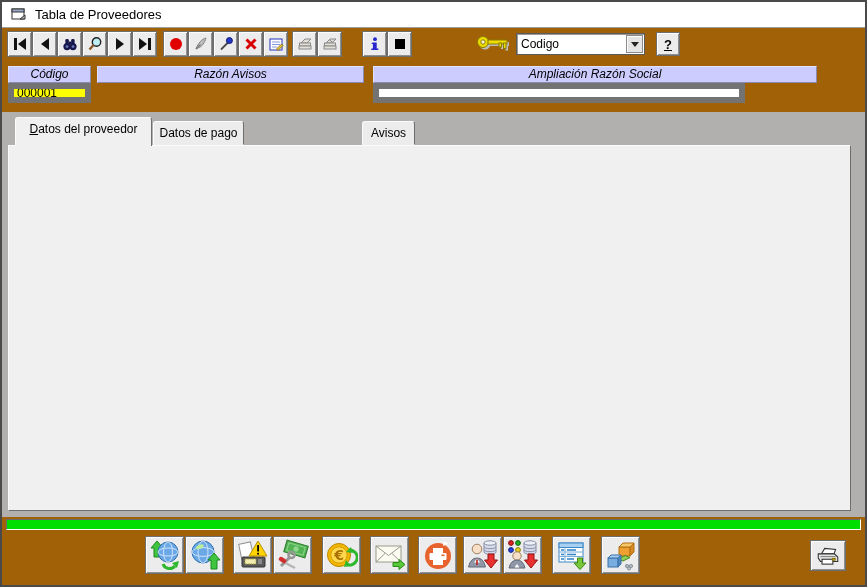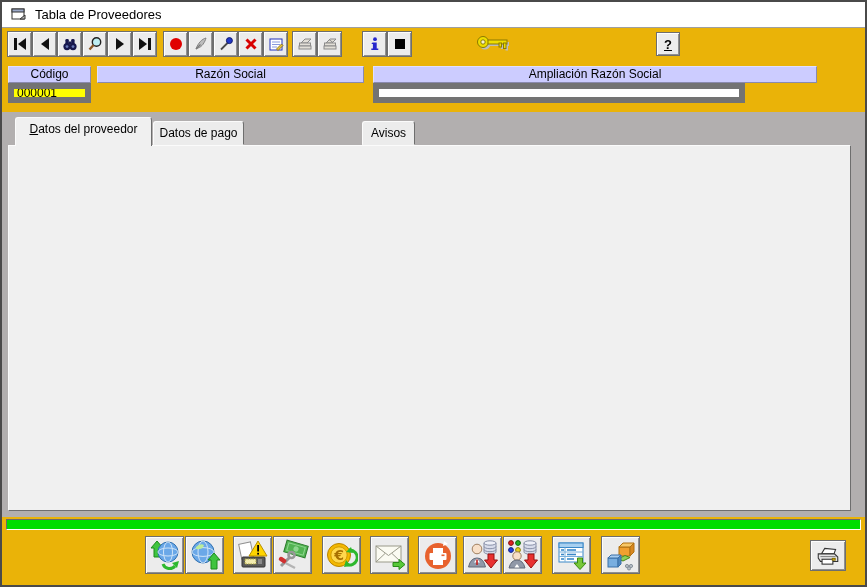--- a/index.html
+++ b/index.html
@@ -1,18 +1,18 @@
 <!DOCTYPE html>
 <html><head>
 <meta charset="utf-8">
 <style>
   html,body{margin:0;padding:0;background:#888;}
   *{box-sizing:border-box;}
   .window{
-    position:relative;width:867px;height:587px;background:#eab308;
+    position:relative;width:867px;height:587px;background:#a16207;
     font-family:"Liberation Sans",sans-serif;color:#000;
     box-shadow:inset 0 0 0 2px #4a4a4a;overflow:hidden;
   }
   .titlebar{position:absolute;top:2px;left:2px;right:2px;height:26px;background:#fff;
     border-bottom:1px solid #9f9f9f;display:flex;align-items:center;padding-left:9px;}
   .title-icon{width:16px;height:16px;margin-right:8px;display:inline-flex;}
   .title-text{font-size:13px;}
 
   .btn{position:absolute;width:25px;height:26px;background:#ececec;border:1px solid #6e6e6e;
     box-shadow:inset 1px 1px 0 #fdfdfd,inset -1px -1px 0 #909090;
@@ -26,21 +26,21 @@
   .combo{position:absolute;left:516px;top:33px;width:129px;height:22px;background:#fff;
     border:1px solid #5a5a5a;box-shadow:inset 1px 1px 0 #9a9a9a;display:flex;align-items:center;}
   .combo-text{flex:1;font-size:12px;padding-left:4px;}
   .combo-btn{width:17px;height:18px;margin-right:1px;background:#e4e4e4;border:1px solid #8a8a8a;
     box-shadow:inset 1px 1px 0 #fff;display:flex;align-items:center;justify-content:center;}
   .arr-down{width:0;height:0;border-left:4px solid transparent;border-right:4px solid transparent;border-top:5px solid #222;}
   .helpbtn{left:656px;top:32px;width:24px;height:24px;font-size:13px;}
   .helpbtn span{text-decoration:underline;font-weight:bold;}
 
   .lbl{position:absolute;height:17px;background:#ccccff;border:1px solid;
-    border-color:#e0e0ff #8a8aae #8a8aae #e0e0ff;text-align:center;font-size:12px;line-height:15px;overflow:hidden;}
+    border-color:#e0e0ff #8a8aae #8a8aae #e0e0ff;text-align:center;font-size:12px;line-height:15px;overflow:hidden;font-style:italic;}
   .inp{position:absolute;height:20px;background:#fff;border:6px solid #737373;
     font-family:"Liberation Sans",sans-serif;font-size:12px;padding:1px 3px;margin:0;}
   .val-yellow{background:#ffff00;}
   .val-cream{background:#ffffdf;}
 
   .tabzone{position:absolute;left:2px;right:2px;top:112px;height:405px;background:#b2afaf;}
   .tabpage{position:absolute;left:8px;top:145px;width:843px;height:366px;background:#f0f0f0;
     border:1px solid;border-color:#fbfbfb #6e6e6e #6e6e6e #fbfbfb;z-index:2;}
   .tab{position:absolute;background:#ececec;border:1px solid;border-color:#fbfbfb #6e6e6e #ececec #fbfbfb;
     border-top-left-radius:3px;border-top-right-radius:3px;text-align:center;font-size:12px;z-index:3;}
@@ -202,27 +202,33 @@
         </g>
       <g fill="#eedd00" stroke="#8a7a00" stroke-width="1">
         <circle cx="7" cy="10" r="5.5"></circle>
           <rect x="12" y="8" width="19" height="4"></rect>
           <rect x="23" y="11" width="2.5" height="4"></rect>
           <rect x="27.5" y="11" width="2.5" height="5.5"></rect>
       </g>
       <circle cx="7" cy="10" r="2.2" fill="#f6f1d0" stroke="#8a7a00"></circle>
     </svg>
   </span>
+  <div class="combo">
+    <span class="combo-text">Codigo</span>
+    <span class="combo-btn">
+        <i class="arr-down"></i>
+      </span>
+  </div>
   <button class="btn helpbtn" style="position:absolute">
       <span>?</span>
     </button>
 
   <div class="lbl" style="left:8px;top:66px;width:83px">Código</div>
   <input class="inp val-yellow" style="left: 8px; top: 83px; width: 83px;" value="000001">
-  <div class="lbl" style="left:97px;top:66px;width:267px">Razón Social</div>
+  <div class="lbl" style="left:97px;top:66px;width:267px">Razón Avisos</div>
   <div class="lbl" style="left:373px;top:66px;width:444px">Ampliación Razón Social</div>
   <input class="inp" style="left: 373px; top: 83px; width: 372px;" value="">
 
   <div class="tabzone"></div>
   <div class="tabpage"></div>
   <div class="tab tab-idle" style="left:153px;width:91px">
       <span class="t">Datos de pago</span>
     </div>
   <div class="tab tab-active" style="left:15px;width:137px">
       <span class="t">Datos del proveedor</span>

